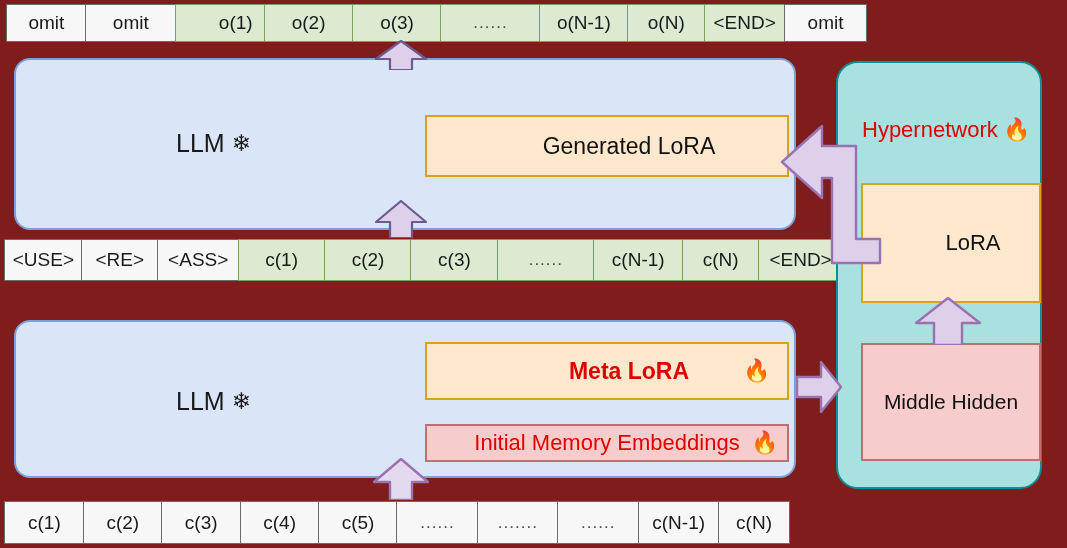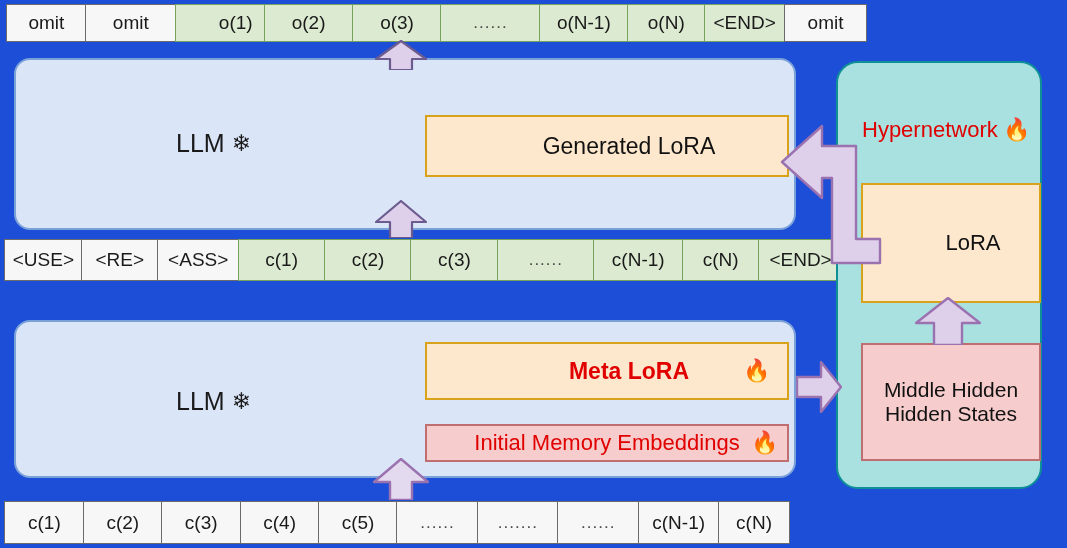--- a/index.html
+++ b/index.html
@@ -7,21 +7,21 @@
     padding: 0;
     background: #ffffff;
   }
   body {
     font-family: "Liberation Sans", sans-serif;
   }
   #canvas {
     position: relative;
     width: 1067px;
     height: 548px;
-    background: #1d4ed8;
+    background: #7f1d1d;
     overflow: hidden;
   }
 
   
   .token-row {
     position: absolute;
     display: flex;
     box-sizing: border-box;
   }
   .token {
@@ -220,21 +220,20 @@
       <span>Hypernetwork</span>
       <span class="fire">🔥</span>
     </div>
 
     <div class="module orange" style="left:23px; top:120px; width:180px; height:120px; flex-direction:column;">
       <span class="mtext blk" style="font-size:22px;">LoRA</span>
     </div>
 
     <div class="module pink" style="left:23px; top:280px; width:180px; height:118px; flex-direction:column;">
       <span class="mtext blk" style="font-size:21px;">Middle Hidden</span>
-      <span class="mtext blk" style="font-size:21px;">Hidden States</span>
     </div>
   </div>
 
   <div class="arrow" style="left:915px; top:297px;">
     <svg width="66" height="48" viewBox="0 0 66 48">
       <polygon points="33,1 65,26 47,26 47,48 19,48 19,26 1,26" fill="#ded0ea" stroke="#9b72b0" stroke-width="2.4" stroke-linejoin="round"></polygon>
     </svg>
   </div>
 
   <div class="arrow" style="left:796px; top:361px;">

